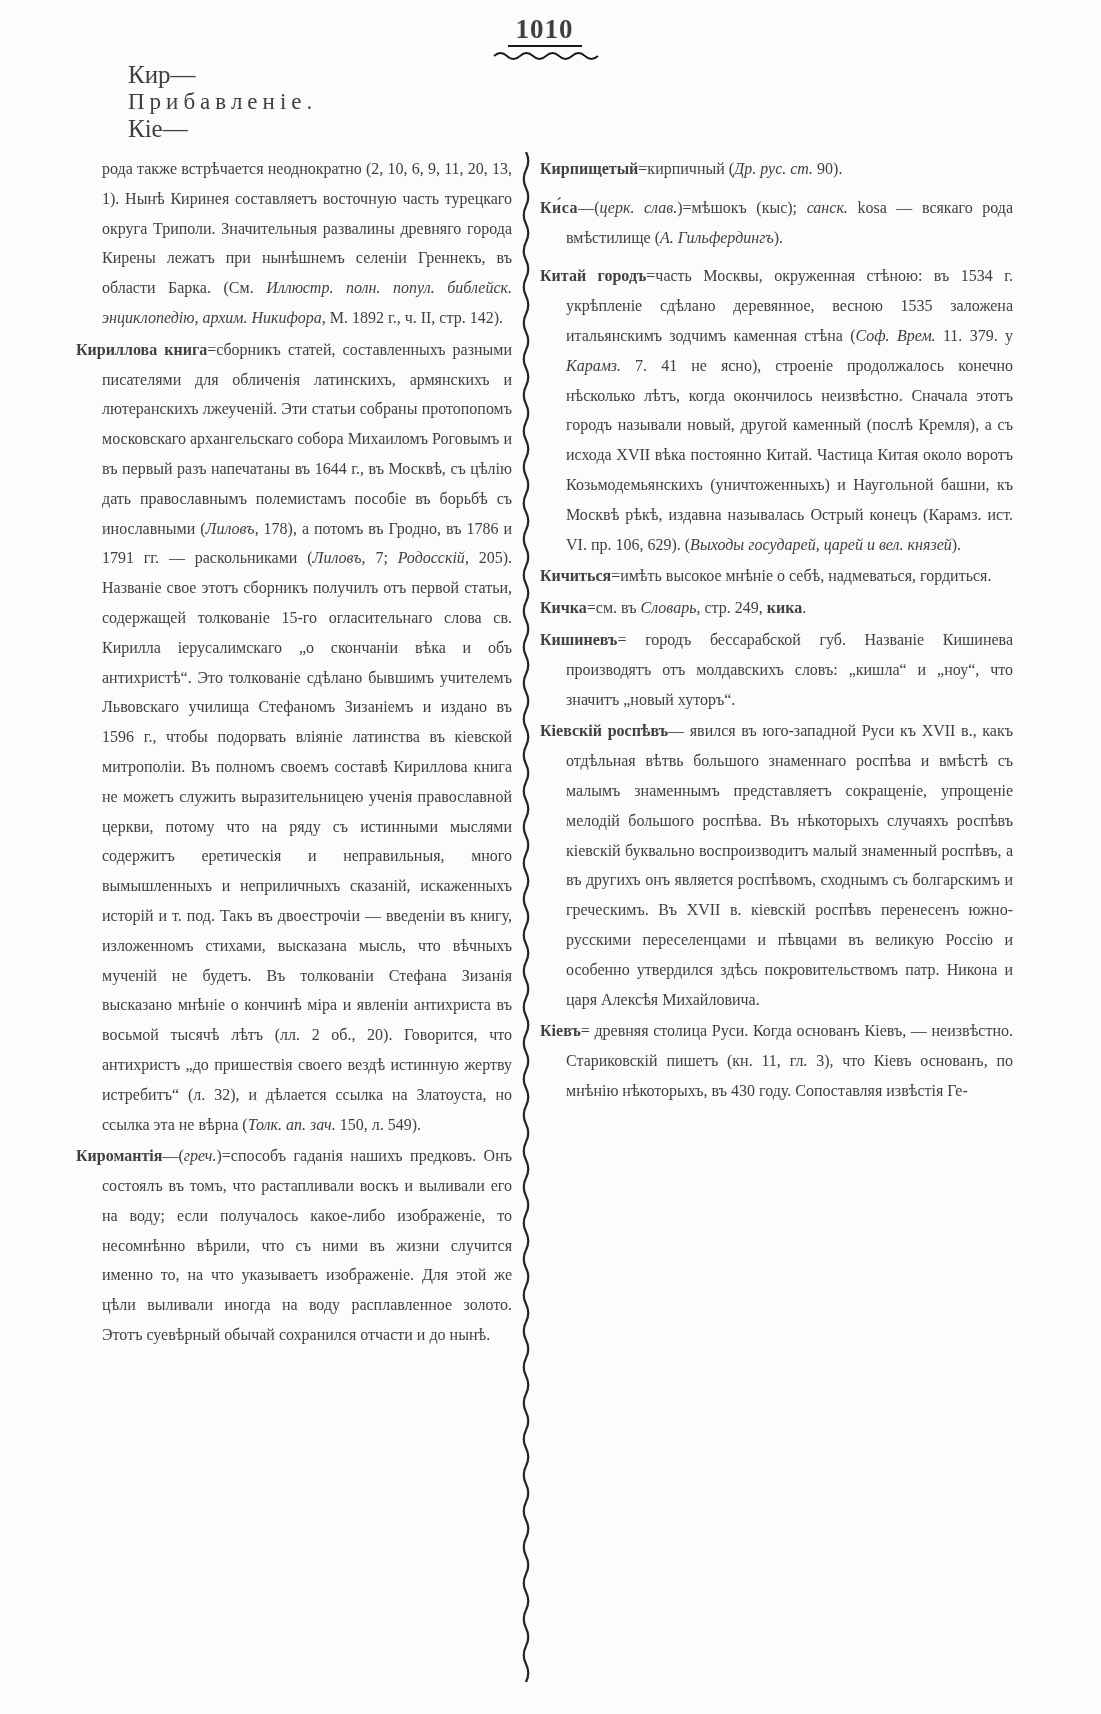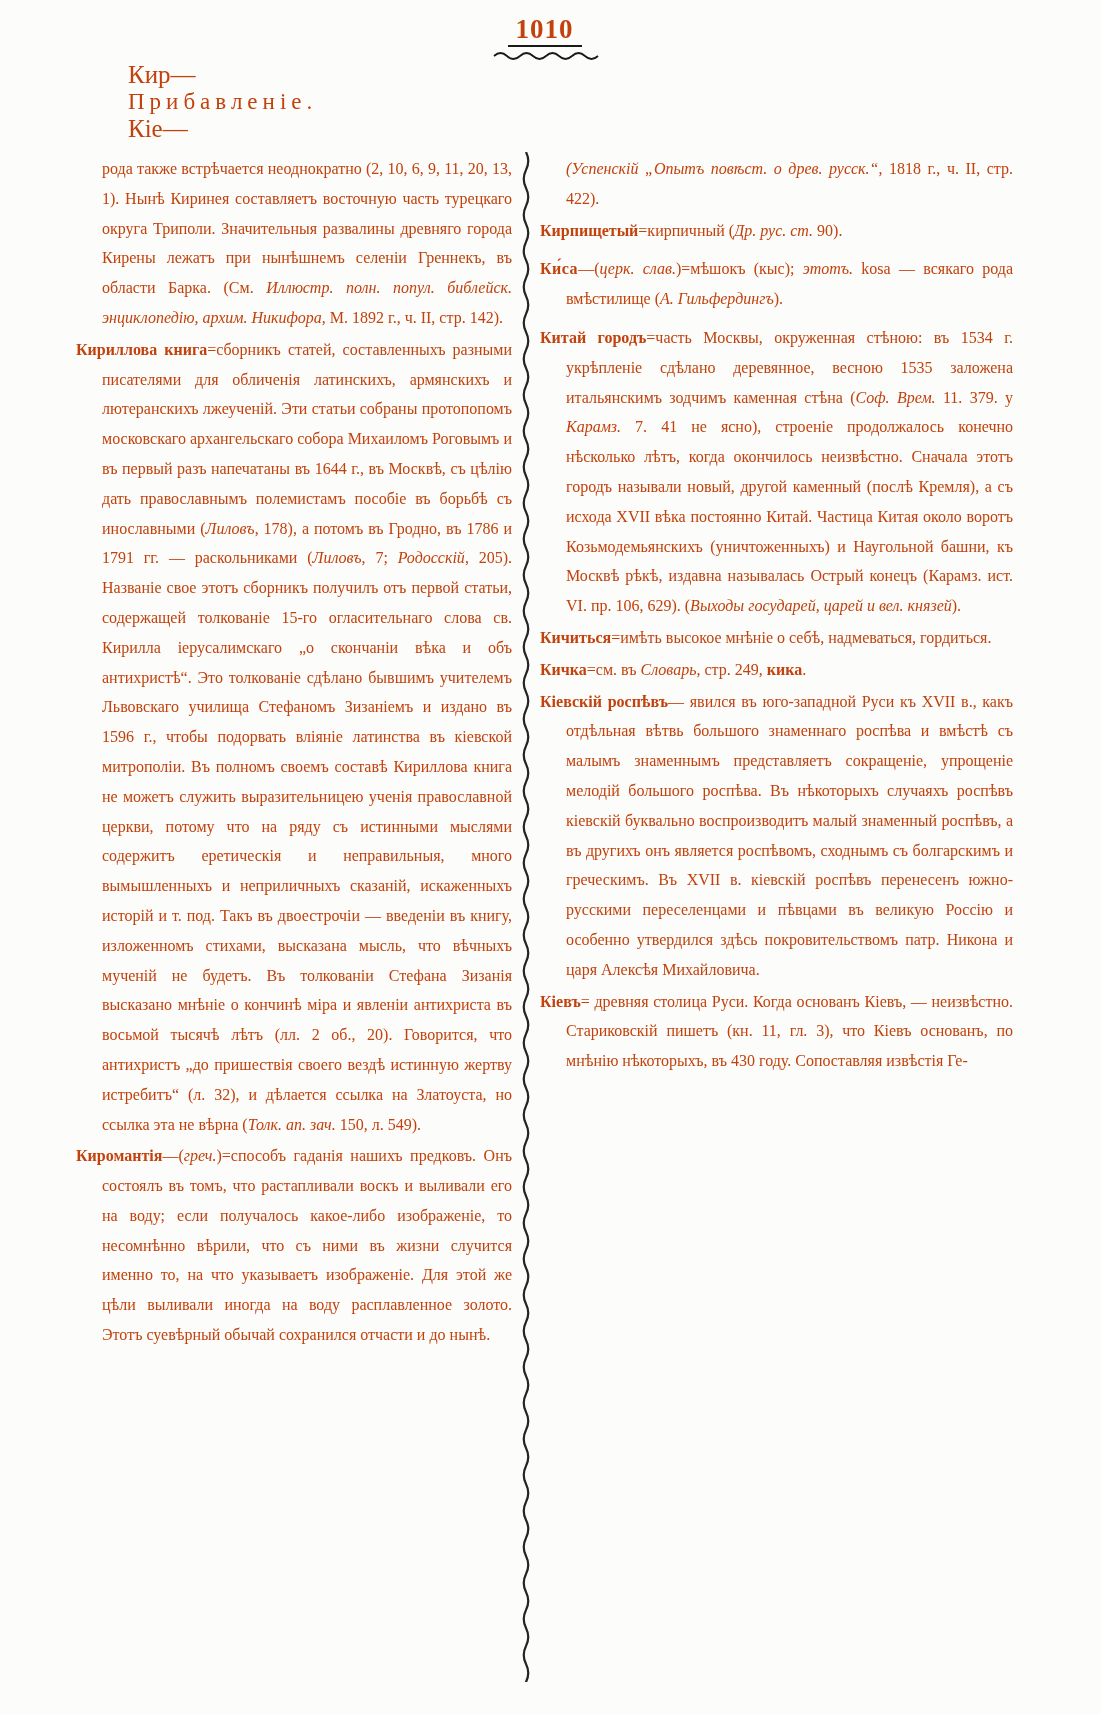--- a/index.html
+++ b/index.html
@@ -3,21 +3,21 @@
 <meta charset="utf-8">
 <style>
   * { box-sizing: border-box; }
   html, body { margin: 0; padding: 0; }
   body { width: 1101px; height: 1714px; background: #f4f3f0; }
   .page {
     width: 1101px; height: 1714px;
     background: #fcfcfa;
     padding: 16px 86px 40px 74px;
     font-family: "Liberation Serif", "DejaVu Serif", serif;
-    color: #c2410c;
+    color: #404040;
     overflow: hidden;
   }
   .pagenum-row { text-align: center; line-height: 1; }
   .page-number {
     display: inline-block;
     font-size: 27px; font-weight: bold; letter-spacing: 1px;
     border-bottom: 2.5px solid #1a1a1a;
     padding: 0 8px 2px;
   }
   .squiggle-row { text-align: center; height: 12px; margin-top: 0; }
@@ -66,23 +66,23 @@
         <p class="entry continuation"><span>рода также встрѣчается неоднократно (2, 10, 6, 9, 11, 20, 13, 1). Нынѣ Киринея составляетъ восточную часть турецкаго округа Триполи. Значительныя развалины древняго города Кирены лежатъ при нынѣшнемъ селеніи Греннекъ, въ области Барка. (См. </span><i>Иллюстр. полн. попул. библейск. энциклопедію, архим. Никифора</i><span>, М. 1892 г., ч. II, стр. 142).</span></p>
         <p class="entry"><b class="headword">Кириллова книга</b><span>=сборникъ статей, составленныхъ разными писателями для обличенія латинскихъ, армянскихъ и лютеранскихъ лжеученій. Эти статьи собраны протопопомъ московскаго архангельскаго собора Михаиломъ Роговымъ и въ первый разъ напечатаны въ 1644 г., въ Москвѣ, съ цѣлію дать православнымъ полемистамъ пособіе въ борьбѣ съ инославными (</span><i>Лиловъ</i><span>, 178), а потомъ въ Гродно, въ 1786 и 1791 гг. — раскольниками (</span><i>Лиловъ</i><span>, 7; </span><i>Родосскій</i><span>, 205). Названіе свое этотъ сборникъ получилъ отъ первой статьи, содержащей толкованіе 15-го огласительнаго слова св. Кирилла іерусалимскаго „о скончаніи вѣка и объ антихристѣ“. Это толкованіе сдѣлано бывшимъ учителемъ Львовскаго училища Стефаномъ Зизаніемъ и издано въ 1596 г., чтобы подорвать вліяніе латинства въ кіевской митрополіи. Въ полномъ своемъ составѣ Кириллова книга не можетъ служить выразительницею ученія православной церкви, потому что на ряду съ истинными мыслями содержитъ еретическія и неправильныя, много вымышленныхъ и неприличныхъ сказаній, искаженныхъ исторій и т. под. Такъ въ двоестрочіи — введеніи въ книгу, изложенномъ стихами, высказана мысль, что вѣчныхъ мученій не будетъ. Въ толкованіи Стефана Зизанія высказано мнѣніе о кончинѣ міра и явленіи антихриста въ восьмой тысячѣ лѣтъ (лл. 2 об., 20). Говорится, что антихристъ „до пришествія своего вездѣ истинную жертву истребитъ“ (л. 32), и дѣлается ссылка на Златоуста, но ссылка эта не вѣрна (</span><i>Толк. ап. зач.</i><span> 150, л. 549).</span></p>
         <p class="entry"><b class="headword">Киромантія</b><span>—(</span><i>греч.</i><span>)=способъ гаданія нашихъ предковъ. Онъ состоялъ въ томъ, что растапливали воскъ и выливали его на воду; если получалось какое-либо изображеніе, то несомнѣнно вѣрили, что съ ними въ жизни случится именно то, на что указываетъ изображеніе. Для этой же цѣли выливали иногда на воду расплавленное золото. Этотъ суевѣрный обычай сохранился отчасти и до нынѣ.</span></p>
       </section>
     <div class="divider-wrap">
       <svg class="divider" id="divider-svg" width="14" height="1530" aria-hidden="true">
           <path d="M7 0 q4.5 9 0 18 q-4.5 9 0 18 q4.5 9 0 18 q-4.5 9 0 18 q4.5 9 0 18 q-4.5 9 0 18 q4.5 9 0 18 q-4.5 9 0 18 q4.5 9 0 18 q-4.5 9 0 18 q4.5 9 0 18 q-4.5 9 0 18 q4.5 9 0 18 q-4.5 9 0 18 q4.5 9 0 18 q-4.5 9 0 18 q4.5 9 0 18 q-4.5 9 0 18 q4.5 9 0 18 q-4.5 9 0 18 q4.5 9 0 18 q-4.5 9 0 18 q4.5 9 0 18 q-4.5 9 0 18 q4.5 9 0 18 q-4.5 9 0 18 q4.5 9 0 18 q-4.5 9 0 18 q4.5 9 0 18 q-4.5 9 0 18 q4.5 9 0 18 q-4.5 9 0 18 q4.5 9 0 18 q-4.5 9 0 18 q4.5 9 0 18 q-4.5 9 0 18 q4.5 9 0 18 q-4.5 9 0 18 q4.5 9 0 18 q-4.5 9 0 18 q4.5 9 0 18 q-4.5 9 0 18 q4.5 9 0 18 q-4.5 9 0 18 q4.5 9 0 18 q-4.5 9 0 18 q4.5 9 0 18 q-4.5 9 0 18 q4.5 9 0 18 q-4.5 9 0 18 q4.5 9 0 18 q-4.5 9 0 18 q4.5 9 0 18 q-4.5 9 0 18 q4.5 9 0 18 q-4.5 9 0 18 q4.5 9 0 18 q-4.5 9 0 18 q4.5 9 0 18 q-4.5 9 0 18 q4.5 9 0 18 q-4.5 9 0 18 q4.5 9 0 18 q-4.5 9 0 18 q4.5 9 0 18 q-4.5 9 0 18 q4.5 9 0 18 q-4.5 9 0 18 q4.5 9 0 18 q-4.5 9 0 18 q4.5 9 0 18 q-4.5 9 0 18 q4.5 9 0 18 q-4.5 9 0 18 q4.5 9 0 18 q-4.5 9 0 18 q4.5 9 0 18 q-4.5 9 0 18 q4.5 9 0 18 q-4.5 9 0 18 q4.5 9 0 18 q-4.5 9 0 18 q4.5 9 0 18 q-4.5 9 0 18 q4.5 9 0 18 q-4.5 9 0 18" fill="none" stroke="#242424" stroke-width="2.2"></path>
         </svg>
     </div>
     <section class="col-right" id="col-right">
-        <p class="entry continuation"><i>(Успенскій „Опытъ повѣст. о древ. русск.“</i><span>, 1818 г., ч. II, стр. 422).</span></p>
         <p class="entry"><b class="headword">Кирпищетый</b><span>=кирпичный (</span><i>Др. рус. ст.</i><span> 90).</span></p>
-        <p class="entry spaced"><b class="headword slavonic">Ки́са</b><span>—(</span><i>церк. слав.</i><span>)=мѣшокъ (кыс); </span><i>этотъ.</i><span> kosa — всякаго рода вмѣстилище (</span><i>А. Гильфердингъ</i><span>).</span></p>
+        <p class="entry spaced"><b class="headword slavonic">Ки́са</b><span>—(</span><i>церк. слав.</i><span>)=мѣшокъ (кыс); </span><i>санск.</i><span> kosa — всякаго рода вмѣстилище (</span><i>А. Гильфердингъ</i><span>).</span></p>
         <p class="entry spaced"><b class="headword">Китай городъ</b><span>=часть Москвы, окруженная стѣною: въ 1534 г. укрѣпленіе сдѣлано деревянное, весною 1535 заложена итальянскимъ зодчимъ каменная стѣна (</span><i>Соф. Врем.</i><span> 11. 379. у </span><i>Карамз.</i><span> 7. 41 не ясно), строеніе продолжалось конечно нѣсколько лѣтъ, когда окончилось неизвѣстно. Сначала этотъ городъ называли новый, другой каменный (послѣ Кремля), а съ исхода XVII вѣка постоянно Китай. Частица Китая около воротъ Козьмодемьянскихъ (уничтоженныхъ) и Наугольной башни, къ Москвѣ рѣкѣ, издавна называлась Острый конецъ (Карамз. ист. VI. пр. 106, 629). (</span><i>Выходы государей, царей и вел. князей</i><span>).</span></p>
         <p class="entry"><b class="headword">Кичиться</b><span>=имѣть высокое мнѣніе о себѣ, надмеваться, гордиться.</span></p>
         <p class="entry"><b class="headword">Кичка</b><span>=см. въ </span><i>Словарь</i><span>, стр. 249, </span><b>кика</b><span>.</span></p>
+        <p class="entry"><b class="headword">Кишиневъ</b><span>= городъ бессарабской губ. Названіе Кишинева производятъ отъ молдавскихъ словъ: „кишла“ и „ноу“, что значитъ „новый хуторъ“.</span></p>
         <p class="entry"><b class="headword">Кіевскій роспѣвъ</b><span>— явился въ юго-западной Руси къ XVII в., какъ отдѣльная вѣтвь большого знаменнаго роспѣва и вмѣстѣ съ малымъ знаменнымъ представляетъ сокращеніе, упрощеніе мелодій большого роспѣва. Въ нѣкоторыхъ случаяхъ роспѣвъ кіевскій буквально воспроизводитъ малый знаменный роспѣвъ, а въ другихъ онъ является роспѣвомъ, сходнымъ съ болгарскимъ и греческимъ. Въ XVII в. кіевскій роспѣвъ перенесенъ южно-русскими переселенцами и пѣвцами въ великую Россію и особенно утвердился здѣсь покровительствомъ патр. Никона и царя Алексѣя Михайловича.</span></p>
         <p class="entry"><b class="headword">Кіевъ</b><span>= древняя столица Руси. Когда основанъ Кіевъ, — неизвѣстно. Стариковскій пишетъ (кн. 11, гл. 3), что Кіевъ основанъ, по мнѣнію нѣкоторыхъ, въ 430 году. Сопоставляя извѣстія Ге-</span></p>
       </section>
   </main>
 </div>
 
 </body></html>

